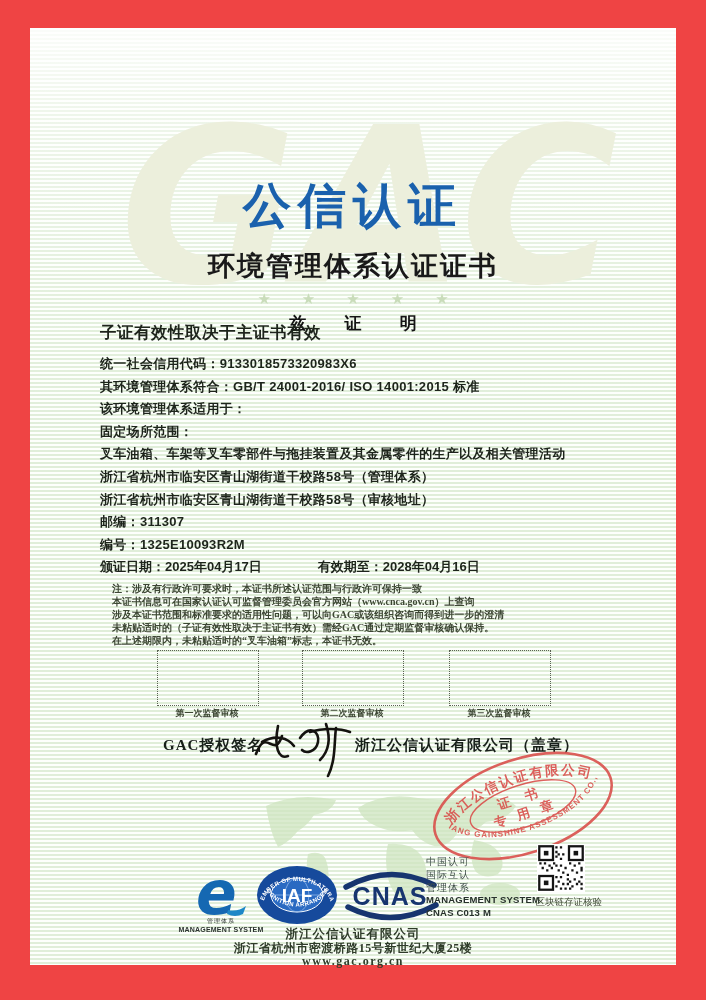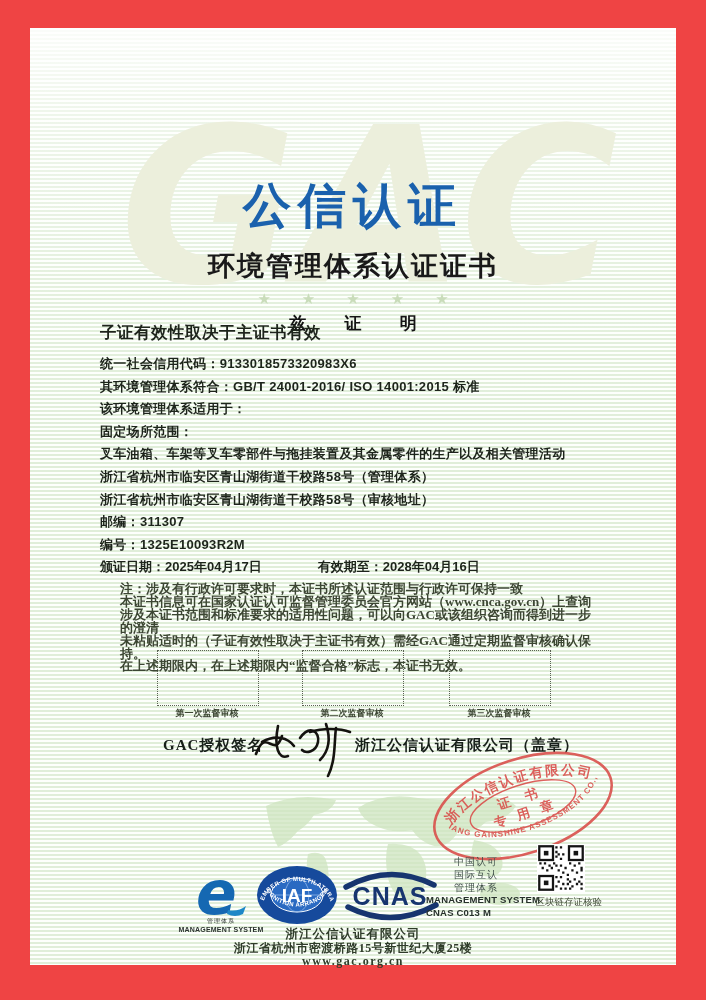--- a/index.html
+++ b/index.html
@@ -21,41 +21,41 @@
         font-family:"Liberation Serif",serif;}
   .stars{position:absolute;left:0;top:262px;width:646px;text-align:center;
         font-size:15px;color:#c9dcba;letter-spacing:31px;padding-left:31px;box-sizing:border-box;}
   .certify{position:absolute;left:0;top:284px;width:646px;text-align:center;
         font-size:17px;font-weight:700;color:#141414;letter-spacing:17px;padding-left:17px;
         box-sizing:border-box;font-family:"Liberation Serif",serif;}
   .bodyblock{position:absolute;left:70px;top:292px;width:520px;color:#1d241b;}
   .company{font-size:16.5px;font-weight:700;line-height:24px;margin-bottom:9px;letter-spacing:.5px;}
   .bline{font-size:13px;font-weight:700;line-height:22.6px;letter-spacing:.3px;}
   .daterow{display:flex;gap:56px;font-size:13px;font-weight:700;line-height:22.6px;}
-  .notes{position:absolute;left:90px;top:555px;width:480px;color:#3c4633;
-        font-family:"Liberation Serif",serif;font-size:13px;font-weight:700;line-height:12.9px;}
+  .notes{position:absolute;left:82px;top:555px;width:480px;color:#3c4633;
+        font-family:"Liberation Serif",serif;font-size:10px;font-weight:700;line-height:12.9px;}
   .svbox{position:absolute;width:100px;height:54px;border:1px dotted #5a6152;top:622px;}
   .svlabel{position:absolute;top:679px;width:100px;text-align:center;font-size:9px;
         color:#3c4633;font-weight:700;font-family:"Liberation Serif",serif;}
   .signrow{position:absolute;left:0;top:702px;width:646px;height:60px;}
   .signlabel{position:absolute;left:133px;top:6px;font-size:15px;font-weight:700;
         color:#18201a;font-family:"Liberation Serif",serif;letter-spacing:1px;}
   .signature{position:absolute;left:218px;top:-14px;}
   .seallabel{position:absolute;left:325px;top:6px;font-size:15px;font-weight:700;
         color:#18201a;font-family:"Liberation Serif",serif;letter-spacing:1px;}
   .stamp{position:absolute;left:378px;top:708px;opacity:.88;}
   .logos{position:absolute;left:0;top:0;width:646px;}
   .elogo{position:absolute;left:160px;top:838px;}
   .elogo-cap{position:absolute;left:132px;top:889px;width:118px;text-align:center;color:#2c3330;}
   .elogo-cap .cn{font-size:6px;letter-spacing:1px;}
   .elogo-cap .en{font-size:7px;font-weight:700;letter-spacing:.2px;}
   .iaf{position:absolute;left:226px;top:836px;}
   .cnas{position:absolute;left:310px;top:843px;}
   .accred{position:absolute;left:396px;top:828px;color:#41504a;line-height:12.8px;}
-  .accred .cn{font-size:10px;letter-spacing:1px;margin-left:28px;}
+  .accred .cn{font-size:10px;letter-spacing:1px;}
   .accred .en{font-size:9.5px;font-weight:700;color:#27312c;letter-spacing:.2px;}
   .qr{position:absolute;left:507px;top:816px;}
   .qr-cap{position:absolute;left:490px;top:868px;width:82px;text-align:right;
         font-size:9.5px;color:#3c4633;font-family:Liberation Sans, sans-serif;}
   .footer{position:absolute;left:0;top:899px;width:646px;text-align:center;
         color:#2f3c2a;font-family:"Liberation Serif",serif;font-weight:700;}
   .footer .f1{font-size:12.5px;line-height:14px;letter-spacing:1px;}
   .footer .f2{font-size:12px;line-height:14px;letter-spacing:.5px;}
   .footer .f3{font-size:12px;line-height:13px;letter-spacing:1.5px;}
 </style>
@@ -98,21 +98,21 @@
         <span>颁证日期：2025年04月17日</span>
         <span>有效期至：2028年04月16日</span>
       </div>
     </div>
 
     <div class="notes">
       <div>注：涉及有行政许可要求时，本证书所述认证范围与行政许可保持一致</div>
       <div>本证书信息可在国家认证认可监督管理委员会官方网站（www.cnca.gov.cn）上查询</div>
       <div>涉及本证书范围和标准要求的适用性问题，可以向GAC或该组织咨询而得到进一步的澄清</div>
       <div>未粘贴适时的（子证有效性取决于主证书有效）需经GAC通过定期监督审核确认保持。</div>
-      <div>在上述期限内，在上述期限内“监督合格”标志，本证书无效。</div>
+      <div>在上述期限内，未粘贴适时的“叉车油箱”标志，本证书无效。</div>
     </div>
 
     <div class="svbox" style="left:127px"></div>
     <div class="svbox" style="left:272px"></div>
     <div class="svbox" style="left:419px"></div>
     <div class="svlabel" style="left:127px">第一次监督审核</div>
     <div class="svlabel" style="left:272px">第二次监督审核</div>
     <div class="svlabel" style="left:419px">第三次监督审核</div>
 
     <div class="signrow">

